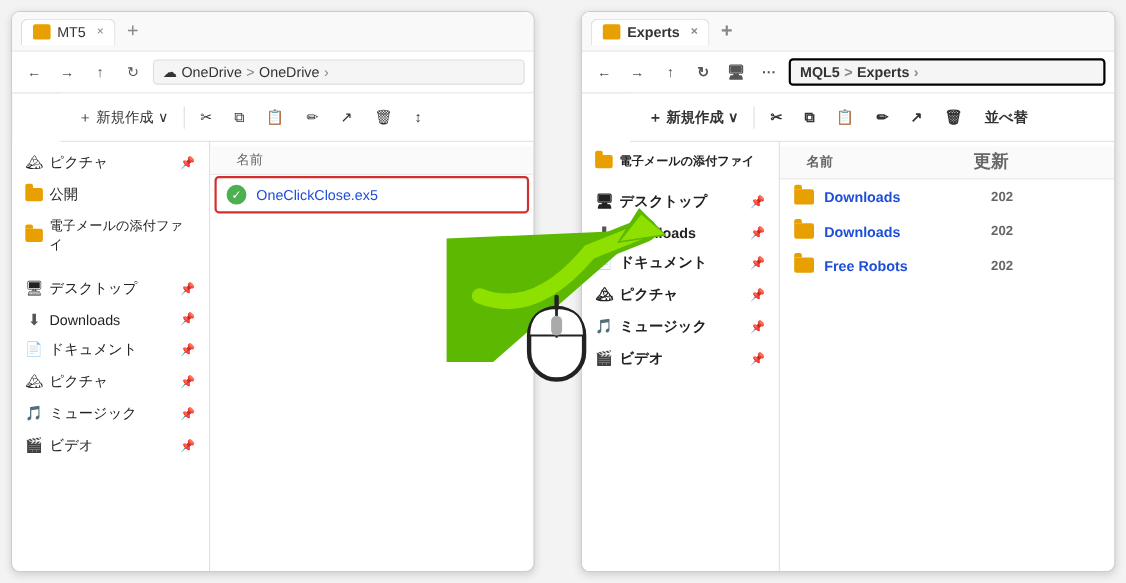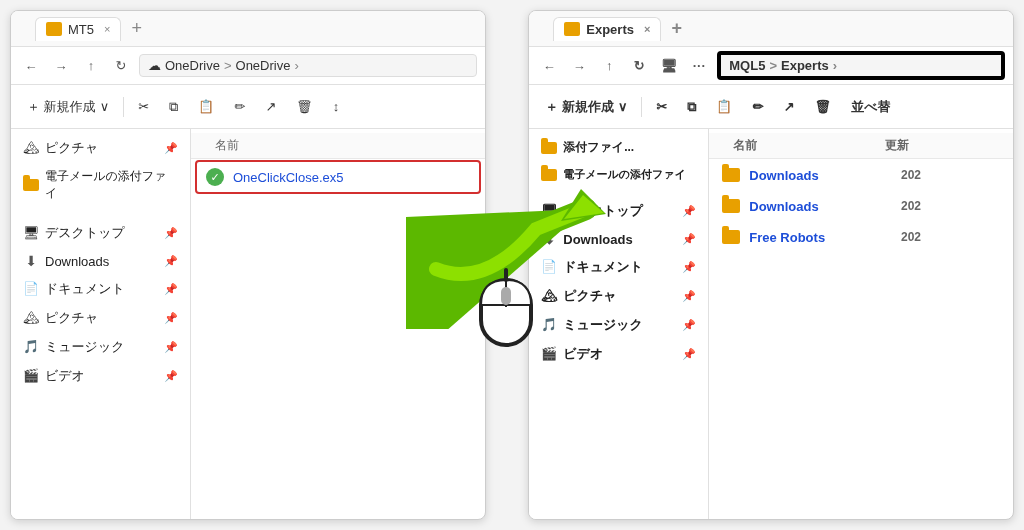--- a/index.html
+++ b/index.html
@@ -34,21 +34,21 @@
       font-weight: bold;
     }
 
     
     .title-bar {
       display: flex;
       align-items: center;
       background: #f9f9f9;
       border-bottom: 1px solid #e0e0e0;
       height: 36px;
-      padding: 0 24px;
+      padding: 0 8px;
       gap: 6px;
     }
 
     .tab {
       display: flex;
       align-items: center;
       background: #fff;
       border: 1px solid #ddd;
       border-bottom: none;
       border-radius: 6px 6px 0 0;
@@ -110,34 +110,35 @@
       border: 1px solid #ddd;
       border-radius: 4px;
       padding: 3px 8px;
       flex: 1;
       font-size: 13px;
       color: #333;
       gap: 4px;
     }
 
     .address-path-right {
-      border: 4px solid #000000;
+      border: 2px solid #000000;
     }
 
     .path-sep { color: #888; }
 
     
     .toolbar {
       display: flex;
       align-items: center;
       height: 44px;
       padding: 0 8px;
       border-bottom: 1px solid #e0e0e0;
       gap: 4px;
       background: #fff;
+      margin-left: 44px;
     }
 
     .toolbar-btn {
       display: flex;
       align-items: center;
       gap: 4px;
       padding: 4px 8px;
       border-radius: 4px;
       cursor: pointer;
       font-size: 13px;
@@ -232,21 +233,21 @@
       display: flex;
       align-items: center;
       padding: 4px 8px;
       border-bottom: 1px solid #e8e8e8;
       background: #fafafa;
       font-size: 12px;
       color: #666;
     }
 
     .col-name { flex: 1; margin-left: 16px; }
-    .col-date { width: 120px; font-size: 12px; }
+    .col-date { width: 120px; font-size: 16px; }
 
     .file-item {
       display: flex;
       align-items: center;
       padding: 5px 8px;
       gap: 8px;
       cursor: pointer;
       border-radius: 4px;
       margin: 1px 4px;
     }
@@ -346,20 +347,24 @@
       </div>
   </div>
 
   <div class="content">
 
     <div class="sidebar">
       <div class="sidebar-item">
         <span class="sidebar-item-icon">🏔</span>
         <span>ピクチャ</span>
         <span class="sidebar-pin">📌</span>
+      </div>
+      <div class="sidebar-item">
+        <span class="folder-icon"></span>
+        <span>公開</span>
       </div>
       <div class="sidebar-item">
         <span class="folder-icon"></span>
         <span style="font-size:12px;">電子メールの添付ファイ</span>
       </div>
       <div style="height:10px;"></div>
       <div class="sidebar-item">
         <span class="sidebar-item-icon">🖥</span>
         <span>デスクトップ</span>
         <span class="sidebar-pin">📌</span>
@@ -491,24 +496,20 @@
     <div class="toolbar-btn">
         <span>並べ替</span>
       </div>
   </div>
 
   <div class="content">
 
     <div class="sidebar">
       <div class="sidebar-item">
         <span class="folder-icon"></span>
-        <span style="font-size:12px;">添付ファイ...</span>
-      </div>
-      <div class="sidebar-item">
-        <span class="folder-icon"></span>
         <span style="font-size:11px;">電子メールの添付ファイ</span>
       </div>
       <div style="height:8px;"></div>
       <div class="sidebar-item">
         <span class="sidebar-item-icon">🖥</span>
         <span>デスクトップ</span>
         <span class="sidebar-pin">📌</span>
       </div>
       <div class="sidebar-item">
         <span class="download-icon">⬇</span>

